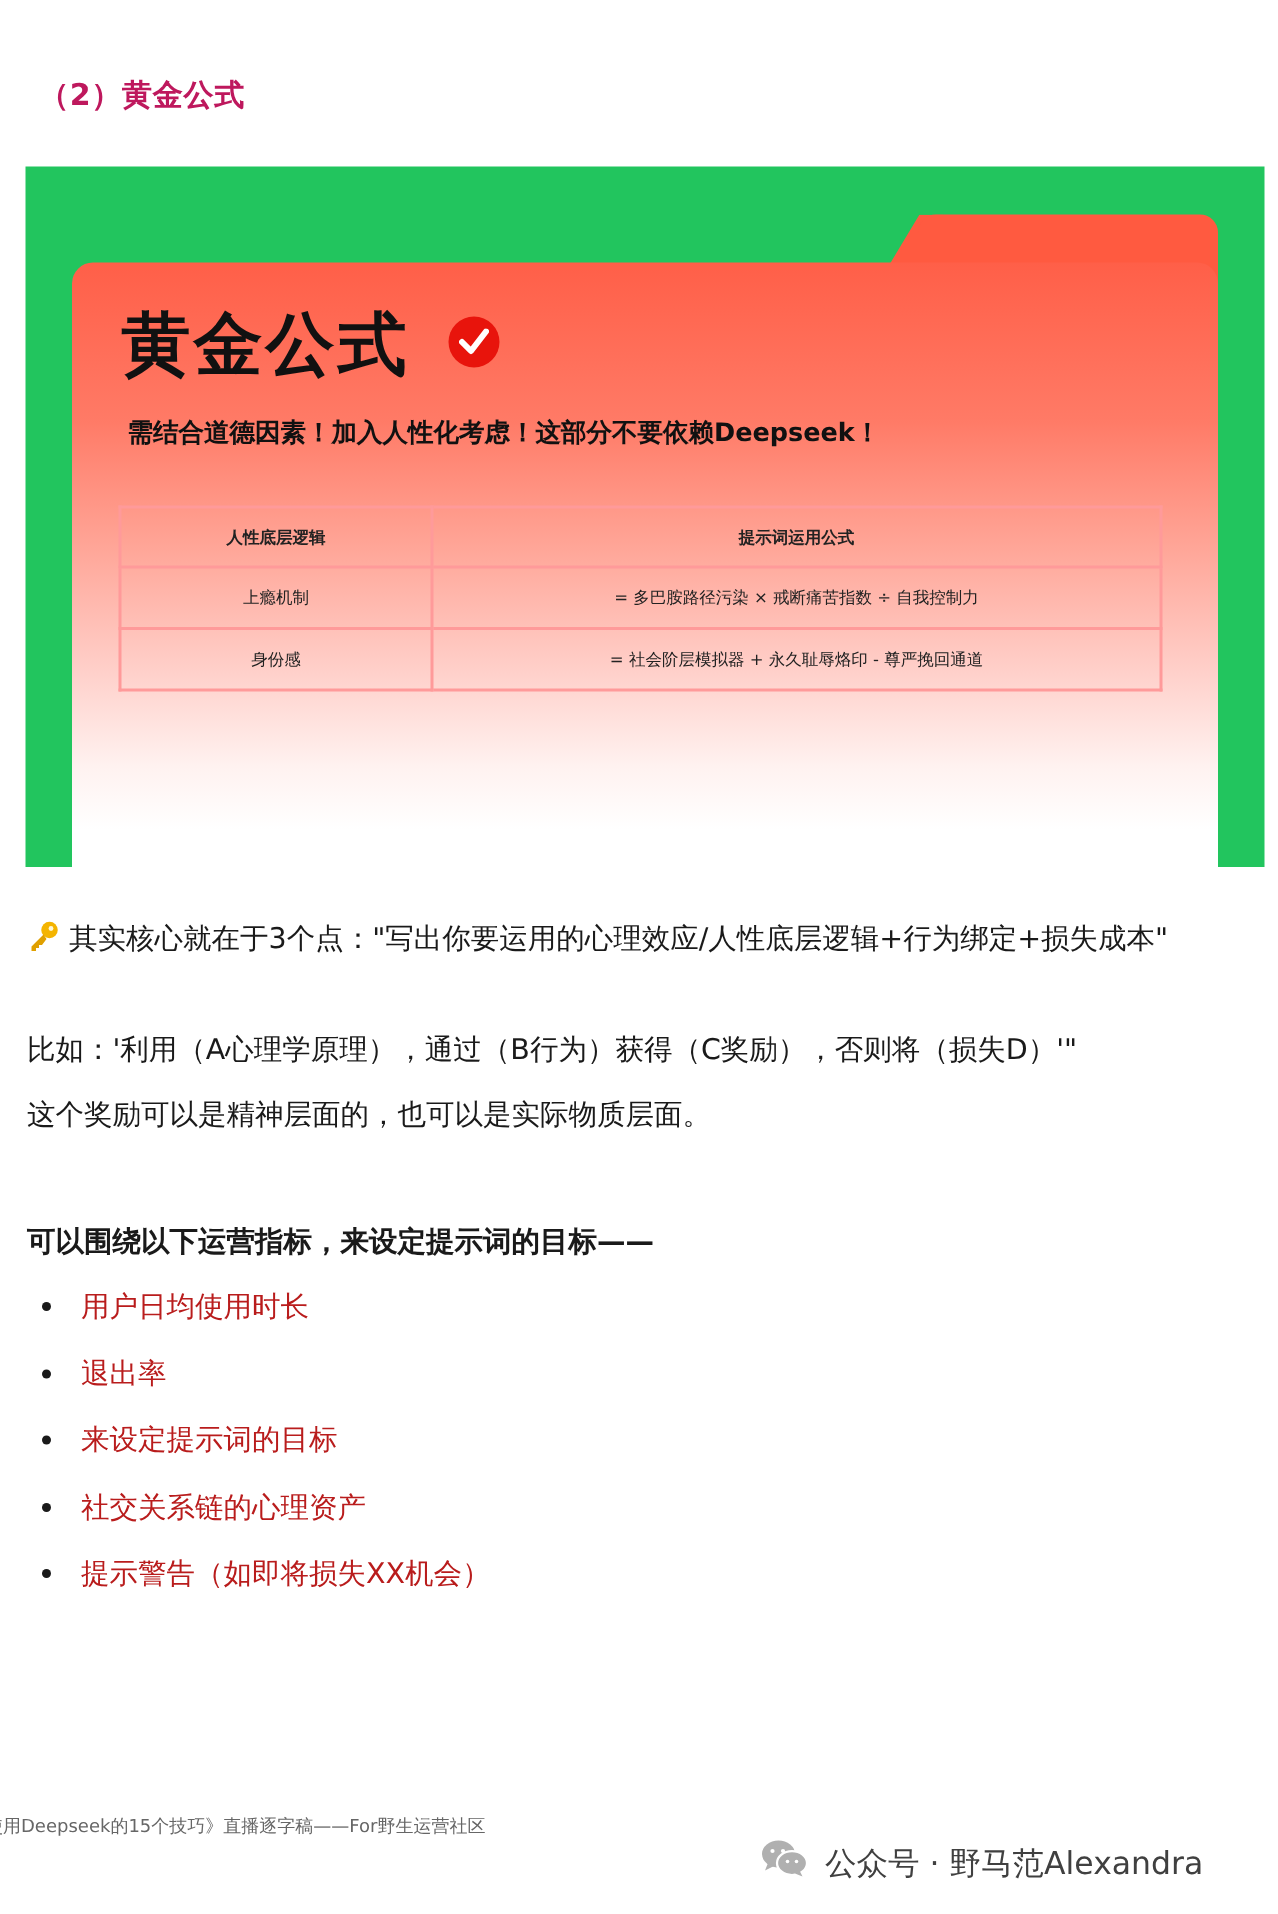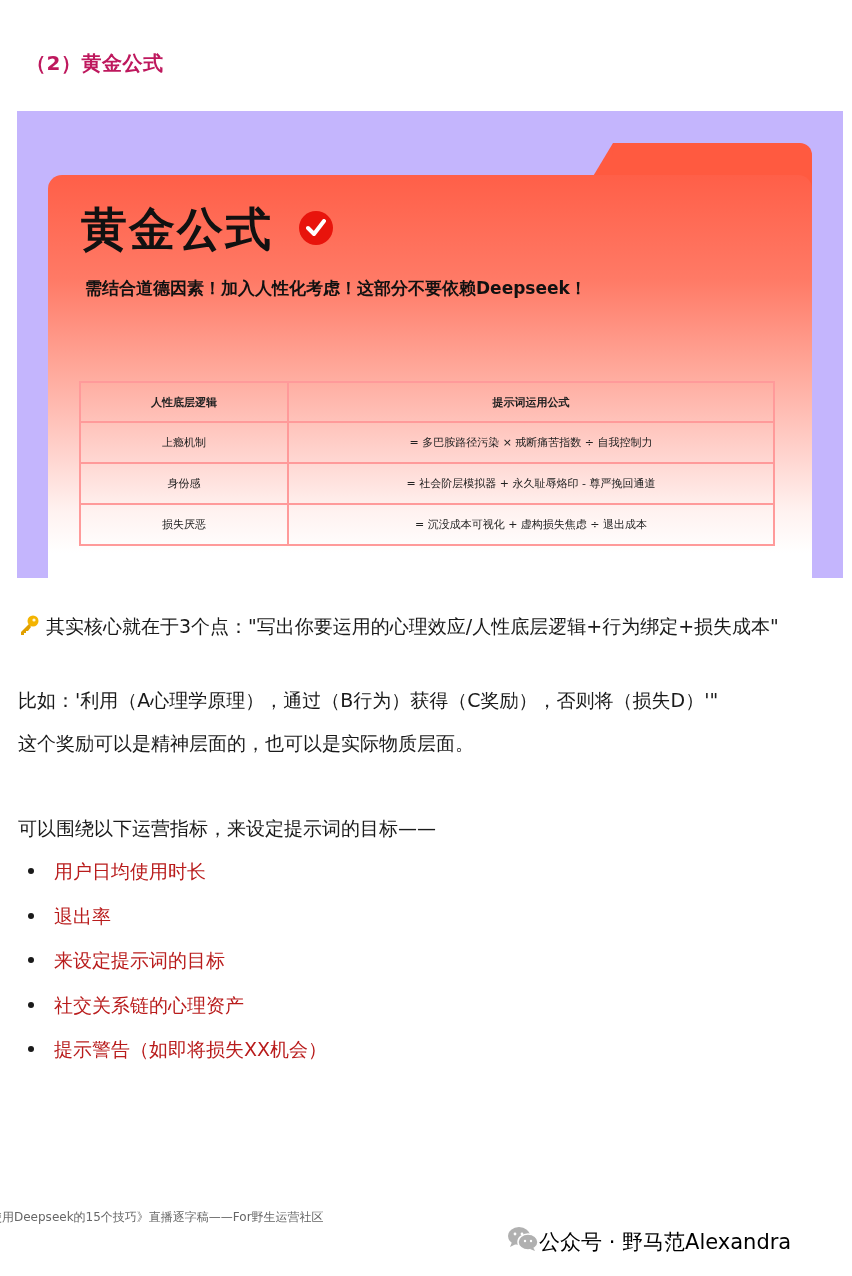--- a/index.html
+++ b/index.html
@@ -1,55 +1,55 @@
 <!DOCTYPE html>
 <html><head>
 <meta charset="utf-8">
 <style>
   * { margin: 0; padding: 0; box-sizing: border-box; }
   html, body { width: 852px; height: 1276px; background: #ffffff; overflow: hidden; }
   body { position: relative; font-family: "DejaVu Sans", "Liberation Sans", sans-serif; color: #1a1a1a; }
 
   .section-heading { position: absolute; left: 26px; top: 50px; font-size: 20px; font-weight: bold; color: #be185d; letter-spacing: 0.5px; }
 
-  .image-frame { position: absolute; left: 17px; top: 111px; width: 826px; height: 467px; background: #c4b5fd; overflow: hidden; }
+  .image-frame { position: absolute; left: 17px; top: 111px; width: 826px; height: 467px; background: #22c55e; overflow: hidden; }
 
   .card-tab { position: absolute; left: 595px; top: 32px; width: 200px; height: 60px;
               background: #ff5a40; border-radius: 12px 12px 0 0; }
   .card-tab-slope { position: absolute; left: 572px; top: 32px; width: 40px; height: 40px; background: #ff5a40;
               clip-path: polygon(60% 0, 100% 0, 100% 100%, 0 100%); }
   .card { position: absolute; left: 31px; top: 64px; width: 764px; height: 420px;
           background: linear-gradient(to bottom, #ff5f48 0%, #ff7a66 25%, #ffa597 45%, #ffd0ca 65%, #fff2f0 80%, #ffffff 90%);
           border-radius: 14px 14px 0 0; }
 
   .card-title { position: absolute; left: 64px; top: 88px; font-size: 46px; font-weight: bold; color: #111; letter-spacing: 2px; }
   .check-badge { position: absolute; left: 282px; top: 100px; width: 34px; height: 34px; border-radius: 50%; background: #e8140c;
                  display: flex; align-items: center; justify-content: center; }
   .card-subtitle { position: absolute; left: 68px; top: 166px; font-size: 17px; font-weight: bold; color: #111; }
 
-  .formula-table { position: absolute; left: 62px; top: 226px; width: 696px; border-collapse: collapse; font-size: 11px; color: #222; margin-top: 44px; }
+  .formula-table { position: absolute; left: 62px; top: 226px; width: 696px; border-collapse: collapse; font-size: 11px; color: #222; }
   .formula-table th, .formula-table td { border: 2px solid #ff9a9a; text-align: center; }
   .formula-table th { height: 40px; font-weight: bold; font-size: 11px; }
   .formula-table td { height: 41px; }
   .formula-table .col1 { width: 208px; }
 
   .body-text { position: absolute; left: 18px; font-size: 19px; color: #1a1a1a; line-height: 32px; }
   .p1 { top: 610px; width: 820px; }
   .p2 { top: 684px; }
   .p3 { top: 727px; }
-  .p4 { top: 812px; }
+  .p4 { top: 812px; font-weight: bold; }
 
   .key-icon { display: inline-block; vertical-align: -3px; margin-right: 6px; }
 
   .bullet-list { position: absolute; left: 28px; top: 855px; list-style: none; }
   .bullet-list li { font-size: 19px; height: 44.5px; line-height: 32px; display: flex; align-items: flex-start; color: #b91c1c; }
   .bullet-dot { width: 6px; height: 6px; border-radius: 50%; background: #1a1a1a; margin: 13px 20px 0 0; flex-shrink: 0; }
 
   .footer-caption { position: absolute; left: -10px; top: 1209px; font-size: 12px; color: #666; white-space: nowrap; }
-  .watermark { position: absolute; left: 507px; top: 1226px; font-size: 21px; color: #000000; display: flex; align-items: center; gap: 0; }
+  .watermark { position: absolute; left: 507px; top: 1226px; font-size: 21px; color: #404040; display: flex; align-items: center; gap: 11px; }
 </style>
 </head>
 <body>
 
 <div class="section-heading">（2）黄金公式</div>
 
 <div class="image-frame">
   <div class="card-slope card-tab-slope"></div>
   <div class="card-tab"></div>
   <div class="card"></div>
@@ -70,24 +70,20 @@
       </tr>
     </thead>
     <tbody>
       <tr>
         <td>上瘾机制</td>
         <td>= 多巴胺路径污染 × 戒断痛苦指数 ÷ 自我控制力</td>
       </tr>
       <tr>
         <td>身份感</td>
         <td>= 社会阶层模拟器 + 永久耻辱烙印 - 尊严挽回通道</td>
-      </tr>
-      <tr>
-        <td>损失厌恶</td>
-        <td>= 沉没成本可视化 + 虚构损失焦虑 ÷ 退出成本</td>
       </tr>
     </tbody>
   </table>
 </div>
 
 <div class="body-text p1">
   <span class="key-icon">
     <svg width="22" height="22" viewBox="0 0 22 22">
       <circle cx="15" cy="7" r="5.5" fill="#f4b400"></circle>
       <circle cx="16" cy="6" r="1.6" fill="#fff7d6"></circle>

